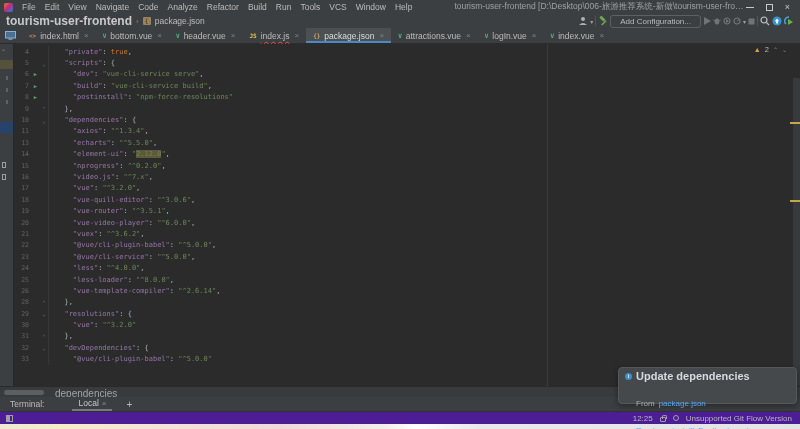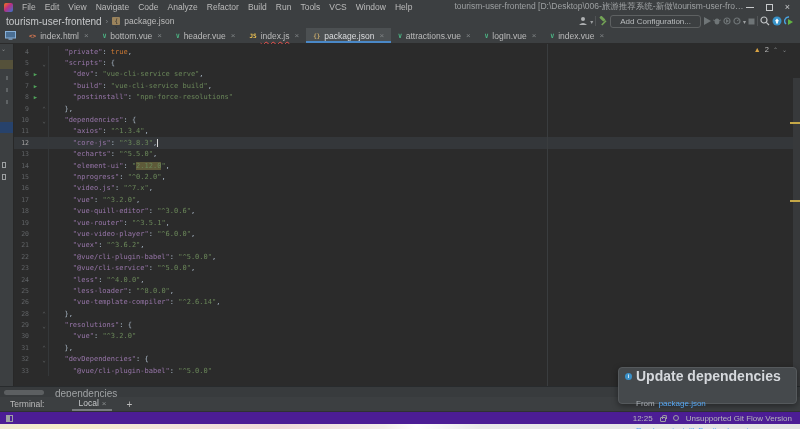--- a/index.html
+++ b/index.html
@@ -13,21 +13,21 @@
   .menu-item { font-size:8.5px; color:#bbbbbb; padding:0 4px; white-space:nowrap; }
   #win-title { flex:1; margin-left:38px; font-size:8.5px; color:#9da0a2; white-space:nowrap; overflow:hidden; text-overflow:ellipsis; }
   #win-controls { display:flex; align-items:center; gap:12px; padding-right:6px; color:#c7c9cb; }
   .wbtn { font-size:9px; line-height:9px; }
   .wbox { width:7px; height:7px; border:1px solid #c7c9cb; display:inline-block; }
   .wmin { width:8px; height:1px; background:#c7c9cb; display:inline-block; }
 
   
   #navbar { position:absolute; top:14px; left:0; right:0; height:14px; background:#3c3f41; display:flex; align-items:center; padding:0 6px; }
   #crumb { display:flex; align-items:center; gap:4px; }
-  #crumb .proj { font-weight:normal; color:#c7c9cb; font-size:10px; }
+  #crumb .proj { font-weight:bold; color:#c7c9cb; font-size:12px; }
   #crumb .sep { color:#7f8385; font-size:8px; }
   .pkg-ic { width:8px; height:8px; background:#9a835c; border-radius:1px; display:inline-block; color:#2b2b2b; font-size:6px; line-height:8px; text-align:center; font-family:"DejaVu Sans Mono",monospace; }
   #crumb .file { font-size:8.5px; color:#bbbbbb; }
   #nav-right { margin-left:auto; display:flex; align-items:center; gap:2px; }
   .vsep { width:1px; height:10px; background:#515456; }
   .nico { display:inline-flex; align-items:center; }
   #add-config { border:1px solid #5e6162; border-radius:3px; padding:1px 9px; font-size:8px; color:#b9bcbe; white-space:nowrap; }
   .chev { color:#9da0a2; font-size:6px; }
 
   
@@ -98,21 +98,21 @@
   #sb-circ { width:6px; height:6px; border:1px solid #9da0a2; border-radius:50%; }
 
   
   #sliver { position:absolute; top:424px; left:0; right:0; height:5px;
     background:linear-gradient(90deg,#efe9d2 0%,#f6ecc9 8%,#f3e4da 20%,#f0d9d9 35%,#f3eee9 48%,#ffffff 52%,#e9e9e9 60%,#e3e4e4 100%); }
 
   
   #balloon { position:absolute; right:3px; top:367px; width:179px; height:37px; background:#45494c; border:1px solid #55595c; border-radius:4px; box-shadow:0 2px 6px rgba(0,0,0,.4); padding:3px 7px 3px 6px; }
   #balloon .row { display:flex; align-items:center; gap:4px; height:10px; }
   #b-ico { width:7px; height:7px; border-radius:50%; background:#3a90c8; color:#fff; font-size:5px; line-height:7px; text-align:center; font-weight:bold; flex:0 0 auto; }
-  #b-title { font-size:14px; font-weight:bold; color:#d6d9dd; }
+  #b-title { font-size:11px; font-weight:bold; color:#d6d9dd; }
   .b-ind { padding-left:11px;margin-top:17px; }
   .b-dim { font-size:8px; color:#a8adb3; }
   .b-link { font-size:8px; color:#56a8f5; }
   #b-actions { gap:10px; }
 
   svg { display:block; }
 </style>
 </head>
 <body>
 
@@ -321,26 +321,20 @@
           <span class="runc"></span>
           <span class="foldc">⌄</span>
           <span class="code"><span class="t-plain">  </span><span class="t-key">"dependencies"</span><span class="t-punct">: {</span></span>
         </div>
         <div class="line">
           <span class="ln">11</span>
           <span class="runc"></span>
           <span class="foldc"></span>
           <span class="code"><span class="t-plain">    </span><span class="t-key">"axios"</span><span class="t-punct">: </span><span class="t-str">"^1.3.4"</span><span class="t-punct">,</span></span>
         </div>
-        <div class="line cur">
-          <span class="ln">12</span>
-          <span class="runc"></span>
-          <span class="foldc"></span>
-          <span class="code"><span class="t-plain">    </span><span class="t-key">"core-js"</span><span class="t-punct">: </span><span class="t-str">"^3.8.3"</span><span class="t-punct">,</span><span class="caret"></span></span>
-        </div>
         <div class="line">
           <span class="ln">13</span>
           <span class="runc"></span>
           <span class="foldc"></span>
           <span class="code"><span class="t-plain">    </span><span class="t-key">"echarts"</span><span class="t-punct">: </span><span class="t-str">"^5.5.0"</span><span class="t-punct">,</span></span>
         </div>
         <div class="line">
           <span class="ln">14</span>
           <span class="runc"></span>
           <span class="foldc"></span>

